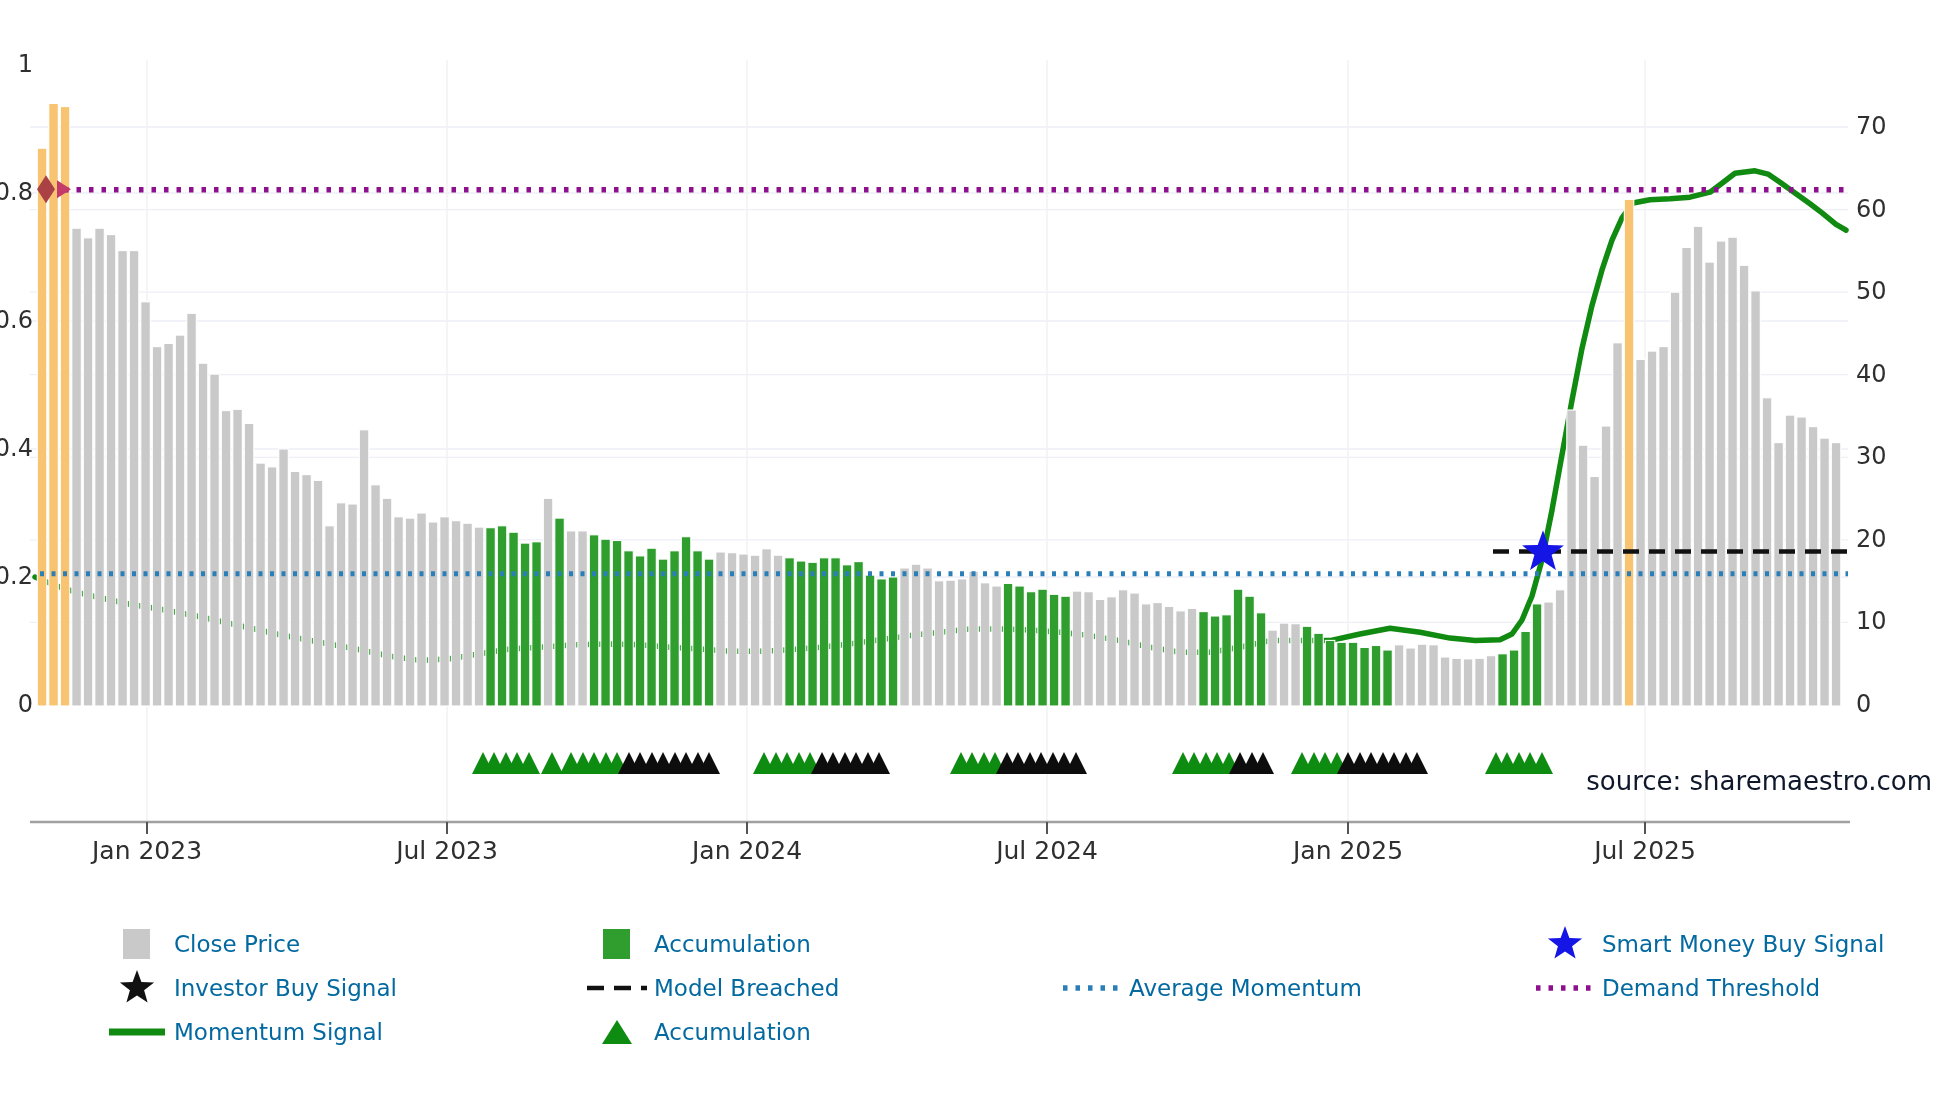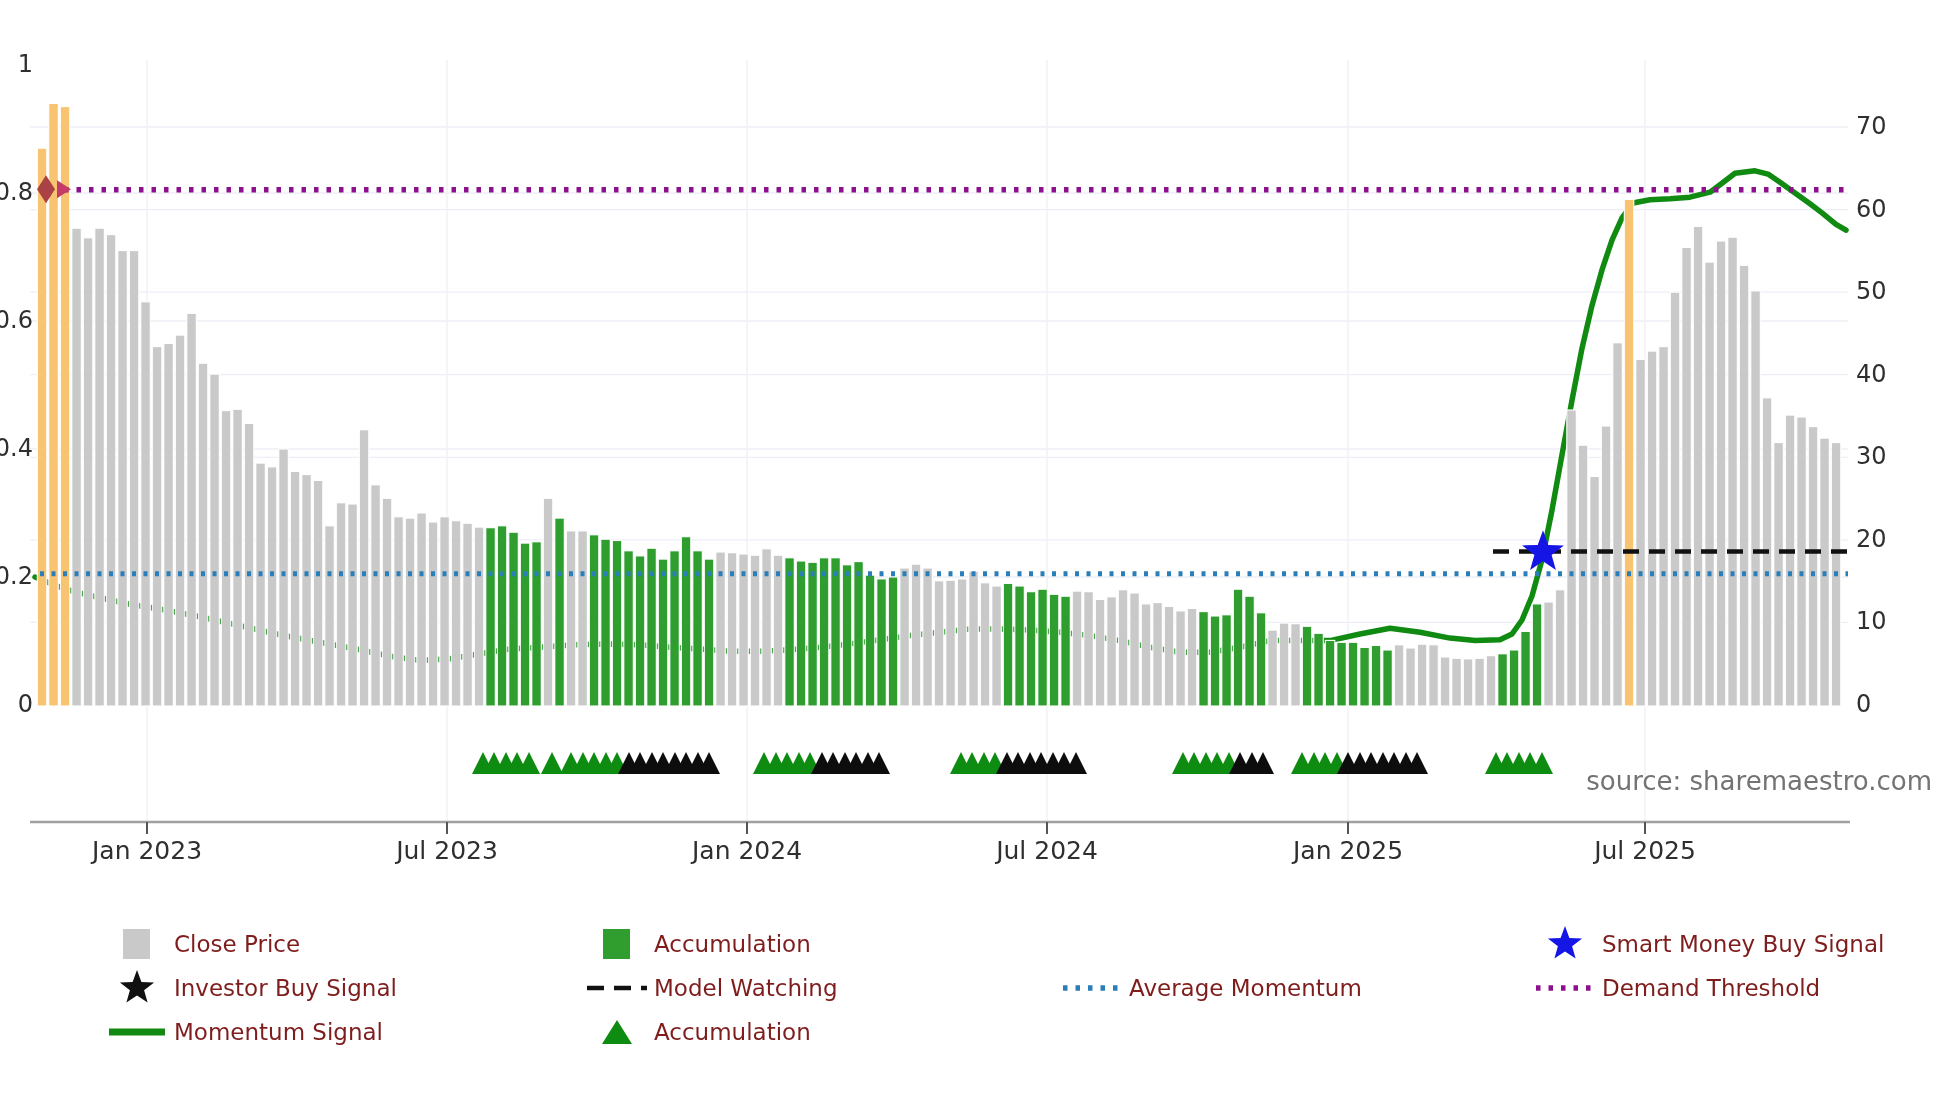--- a/index.html
+++ b/index.html
@@ -2,22 +2,22 @@
 <html><head>
 <meta charset="utf-8">
 <style>
   html,body{margin:0;padding:0;background:#ffffff;}
   .stage{position:relative;width:1960px;height:1102px;background:#ffffff;overflow:hidden;
          font-family:"DejaVu Sans","Liberation Sans",sans-serif;}
   #chart{position:absolute;left:0;top:0;}
   #legend{position:absolute;left:0;top:0;width:1960px;height:1102px;pointer-events:none;}
   .legend-item{position:absolute;display:flex;align-items:center;height:40px;}
   .legend-item .marker{width:66px;height:40px;flex:0 0 66px;}
-  .legend-item .lbl{font-size:23px;color:#7f1d1d;white-space:nowrap;margin-left:4px;}
-  #source-credit{position:absolute;right:28px;top:766px;font-size:26px;color:#737373;}
+  .legend-item .lbl{font-size:23px;color:#0369a1;white-space:nowrap;margin-left:4px;}
+  #source-credit{position:absolute;right:28px;top:766px;font-size:26px;color:#0f172a;}
 </style>
 </head>
 <body>
 
 <div class="stage">
   <svg id="chart" width="1960" height="1102" viewBox="0 0 1960 1102">
       <g>
         <line x1="30" x2="1848" y1="127.00999999999999" y2="127.00999999999999" stroke="#edeff6" stroke-width="1.3"></line>
         <line x1="30" x2="1848" y1="209.58000000000004" y2="209.58000000000004" stroke="#edeff6" stroke-width="1.3"></line>
         <line x1="30" x2="1848" y1="292.15000000000003" y2="292.15000000000003" stroke="#edeff6" stroke-width="1.3"></line>
@@ -319,21 +319,21 @@
       <div class="legend-item" style="left: 584px; top: 924px;">
         <svg viewBox="0 0 66 40" class="marker">
           <rect x="19" y="5" width="27" height="30" fill="#2f9e2f"></rect>
         </svg>
         <span class="lbl">Accumulation</span>
       </div>
       <div class="legend-item" style="left: 584px; top: 968px;">
         <svg viewBox="0 0 66 40" class="marker">
           <line x1="3" x2="63" y1="20" y2="20" stroke="#111111" stroke-width="4.5" stroke-dasharray="17 10"></line>
         </svg>
-        <span class="lbl">Model Watching</span>
+        <span class="lbl">Model Breached</span>
       </div>
       <div class="legend-item" style="left: 584px; top: 1012px;">
         <svg viewBox="0 0 66 40" class="marker">
           <polygon points="18,32 33,8 48,32" fill="#0e8b11"></polygon>
         </svg>
         <span class="lbl">Accumulation</span>
       </div>
       <div class="legend-item" style="left: 1532px; top: 924px;">
         <svg viewBox="0 0 66 40" class="marker">
           <path d="M33.0,2.0L37.4,13.9L50.1,14.4L40.1,22.3L43.6,34.6L33.0,27.5L22.4,34.6L25.9,22.3L15.9,14.4L28.6,13.9Z" fill="#1515e6"></path>

